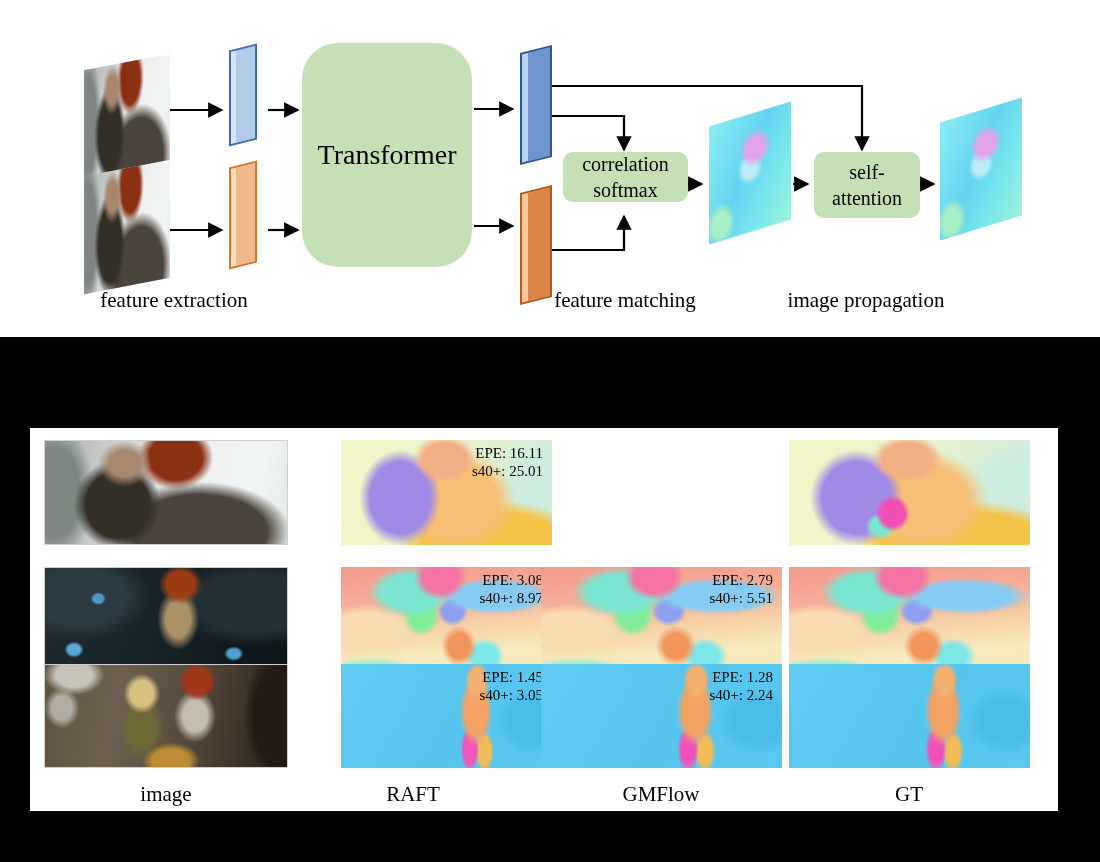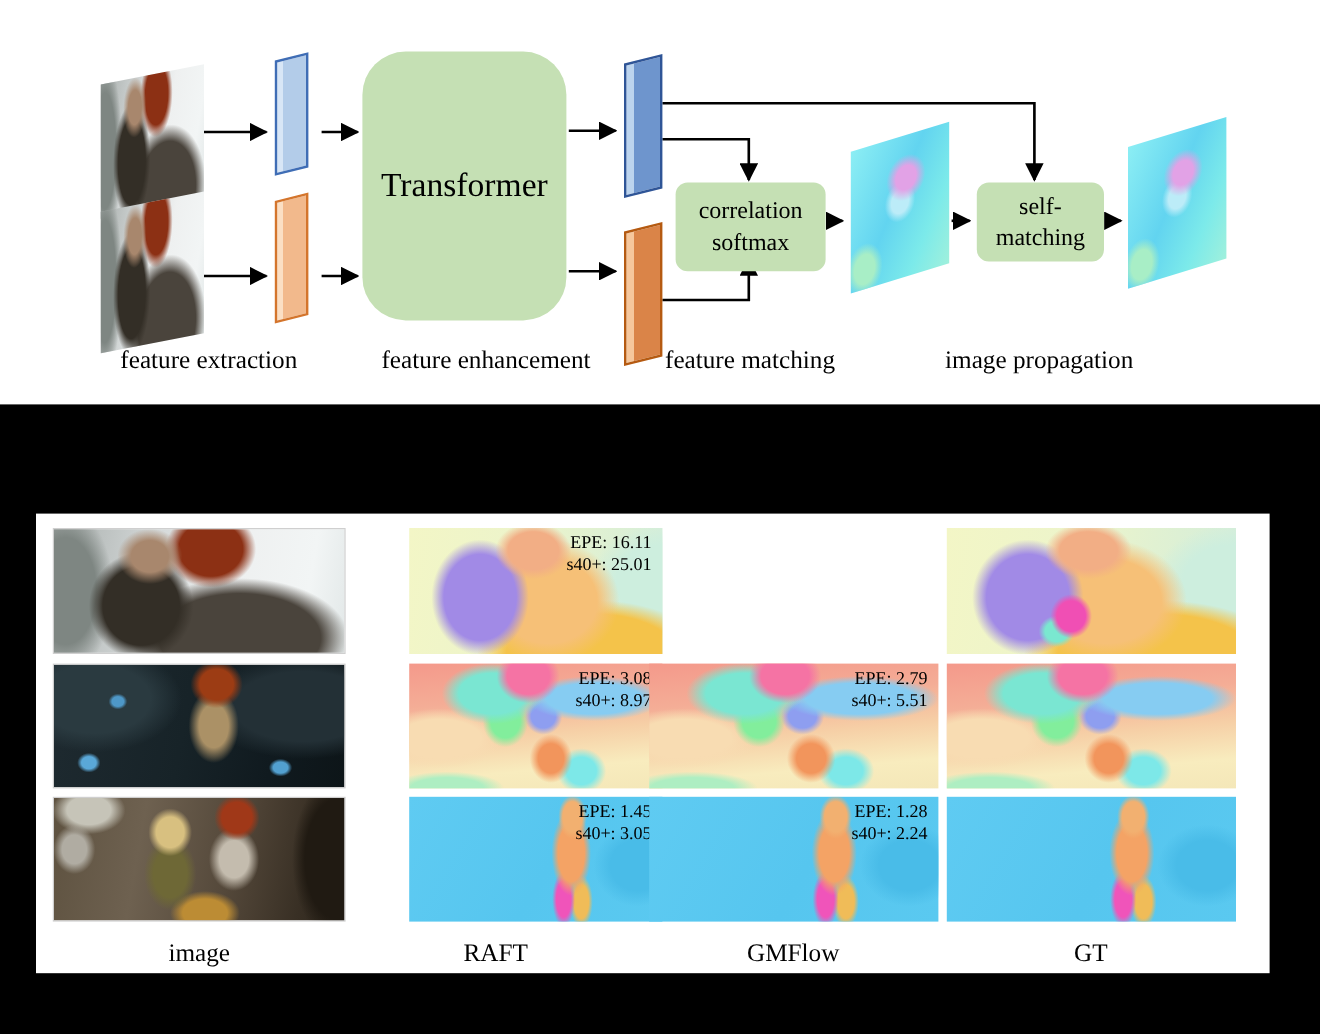--- a/index.html
+++ b/index.html
@@ -27,21 +27,21 @@
   .in-orange{left:229px;top:164px;width:24px;height:98px;transform:skewY(-14deg);
     background:linear-gradient(90deg,#fbdfc4 0 20%,#f2b98c 20%);border-color:#d4752c;}
   .out-blue{left:520px;top:49px;width:28px;height:108px;transform:skewY(-14deg);
     background:linear-gradient(90deg,#bcd4ee 0 22%,#6e95cd 22%);border-color:#2f5597;}
   .out-orange{left:520px;top:189px;width:28px;height:108px;transform:skewY(-14deg);
     background:linear-gradient(90deg,#f6c79c 0 22%,#da8448 22%);border-color:#b55a11;}
 
   .block{position:absolute;background:#c5e0b4;display:flex;flex-direction:column;
          align-items:center;justify-content:center;text-align:center;}
   .transformer{left:302px;top:43px;width:170px;height:224px;border-radius:36px;font-size:28px;align-items:center;}
-  .corr{left:563px;top:152px;width:125px;height:74px;border-radius:10px;font-size:20px;line-height:26px;}
+  .corr{left:563px;top:152px;width:125px;height:50px;border-radius:10px;font-size:20px;line-height:26px;}
   .selfattn{left:814px;top:152px;width:106px;height:66px;border-radius:10px;font-size:20px;line-height:26px;}
 
   .flowthumb{position:absolute;background:
     radial-gradient(32% 26% at 56% 30%, #e2a2e6 0 32%, rgba(226,162,230,0) 62%),
     radial-gradient(22% 20% at 50% 46%, #bcecf8 0 40%, rgba(188,236,248,0) 70%),
     radial-gradient(26% 26% at 14% 86%, #a8eec6 0 40%, rgba(168,238,198,0) 70%),
     linear-gradient(115deg, #8ceef4, #62d4f0 45%, #7ceaea 75%, #9ff0dc 100%);}
   .f1{left:709px;top:114px;width:82px;height:118px;transform:skewY(-17deg);}
   .f2{left:940px;top:110px;width:82px;height:118px;transform:skewY(-17deg);}
 
@@ -49,21 +49,21 @@
   .s1{left:174px}.s2{left:405px}.s3{left:625px}.s4{left:866px}
 
   
   .panel{position:absolute;left:30px;top:428px;width:1028px;height:383px;background:#fff;}
   .cell{position:absolute;overflow:hidden;}
   .c-img{left:14px;width:244px;border:1px solid #cfcfcf;box-sizing:border-box;}
   .c-raft{left:263px;width:211px;margin-left:48px;}
   .c-gm{left:511px;width:241px;}
   .c-gt{left:759px;width:241px;}
   .row1{top:12px;height:105px;}
-  .row2{top:125px;height:104px;}
+  .row2{top:139px;height:104px;}
   .row3{top:236px;height:104px;}
 
   .r1f{background:
     radial-gradient(20% 30% at 49% 18%, #f2ae85 0 50%, rgba(242,174,133,0) 75%),
     radial-gradient(26% 62% at 28% 55%, #a18ae6 0 55%, rgba(161,138,230,0) 74%),
     radial-gradient(40% 70% at 55% 58%, #f6c077 0 48%, rgba(246,192,119,0) 70%),
     radial-gradient(58% 55% at 72% 100%, #f4c34a 0 58%, rgba(244,195,74,0) 78%),
     radial-gradient(38% 60% at 100% 42%, #cdeede 0 48%, rgba(205,238,222,0) 75%),
     linear-gradient(100deg, #f3f6c6, #ecf4cb 45%, #ddf0d4 75%, #d3eddc);}
   .r1f.gt-extra{background:
@@ -164,27 +164,26 @@
 
     <div class="block corr">
       <div>correlation</div>
       <div>softmax</div>
     </div>
 
     <div class="flowthumb f1"></div>
 
     <div class="block selfattn">
       <div>self-</div>
-      <div>matching</div>
+      <div>attention</div>
     </div>
 
     <div class="flowthumb f2"></div>
 
     <div class="stage s1">feature extraction</div>
-    <div class="stage s2">feature enhancement</div>
     <div class="stage s3">feature matching</div>
     <div class="stage s4">image propagation</div>
   </section>
 
   <section class="panel">
 
     <div class="cell c-img row1 ph1bg"></div>
     <div class="cell c-raft row1 r1f">
       <div class="metric">
         <div>EPE: 16.11</div>

